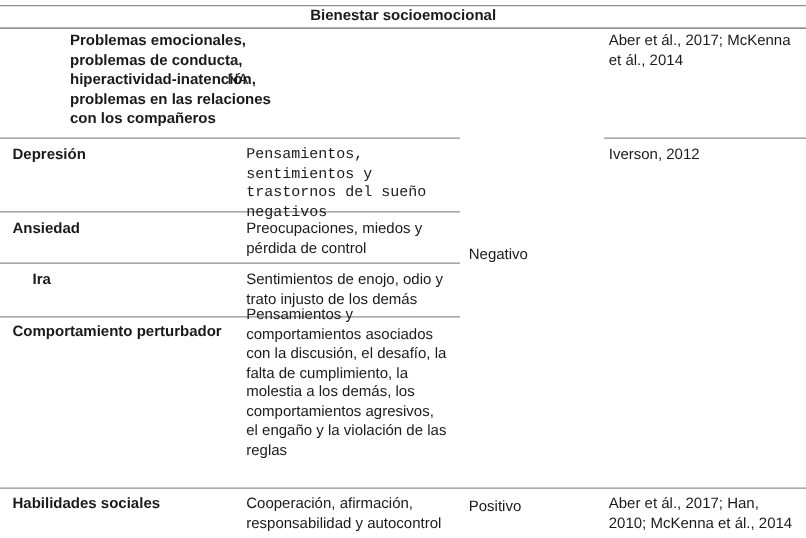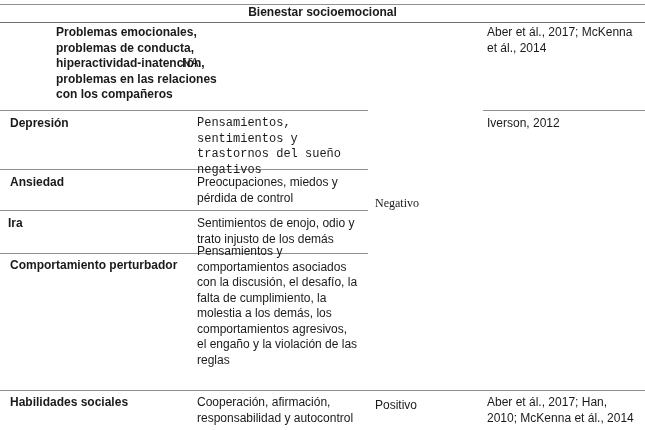--- a/index.html
+++ b/index.html
@@ -62,35 +62,35 @@
   <div class="cell b" style="top:116px; left:10px; width:182px;">Depresión</div>
   <div class="cell" style="top:116px; left:197px; width:178px;font-family:Liberation Mono, monospace;">Pensamientos, sentimientos y
 trastornos del sueño
 negativos</div>
   <div class="cell" style="top:116px; left:487px; width:160px;">Iverson, 2012</div>
 
   <div class="cell b" style="top:175px; left:10px; width:182px;">Ansiedad</div>
   <div class="cell" style="top:175px; left:197px; width:178px;">Preocupaciones, miedos y
 pérdida de control</div>
 
-  <div class="cell b" style="top:216px; left:8px; width:182px;">Ira</div>
+  <div class="cell b" style="top:216px; left:26px; width:182px;">Ira</div>
   <div class="cell" style="top:216px; left:197px; width:178px;">Sentimientos de enojo, odio y
 trato injusto de los demás</div>
 
   <div class="cell b" style="top:258px; left:10px; width:182px;">Comportamiento perturbador</div>
   <div class="cell" style="top:244px; left:197px; width:178px;">Pensamientos y
 comportamientos asociados
 con la discusión, el desafío, la
 falta de cumplimiento, la
 molestia a los demás, los
 comportamientos agresivos,
 el engaño y la violación de las
 reglas</div>
 
-  <div class="cell" style="top:196px; left:375px; width:100px;font-family:Liberation Serif, serif;">Negativo</div>
+  <div class="cell" style="top:196px; left:375px; width:100px;">Negativo</div>
 
   <div class="cell b" style="top:395px; left:10px; width:182px;">Habilidades sociales</div>
   <div class="cell" style="top:395px; left:197px; width:178px;">Cooperación, afirmación,
 responsabilidad y autocontrol</div>
   <div class="cell" style="top:398px; left:375px; width:100px;">Positivo</div>
   <div class="cell" style="top:395px; left:487px; width:160px;">Aber et ál., 2017; Han,
 2010; McKenna et ál., 2014</div>
 
 </div>
 

